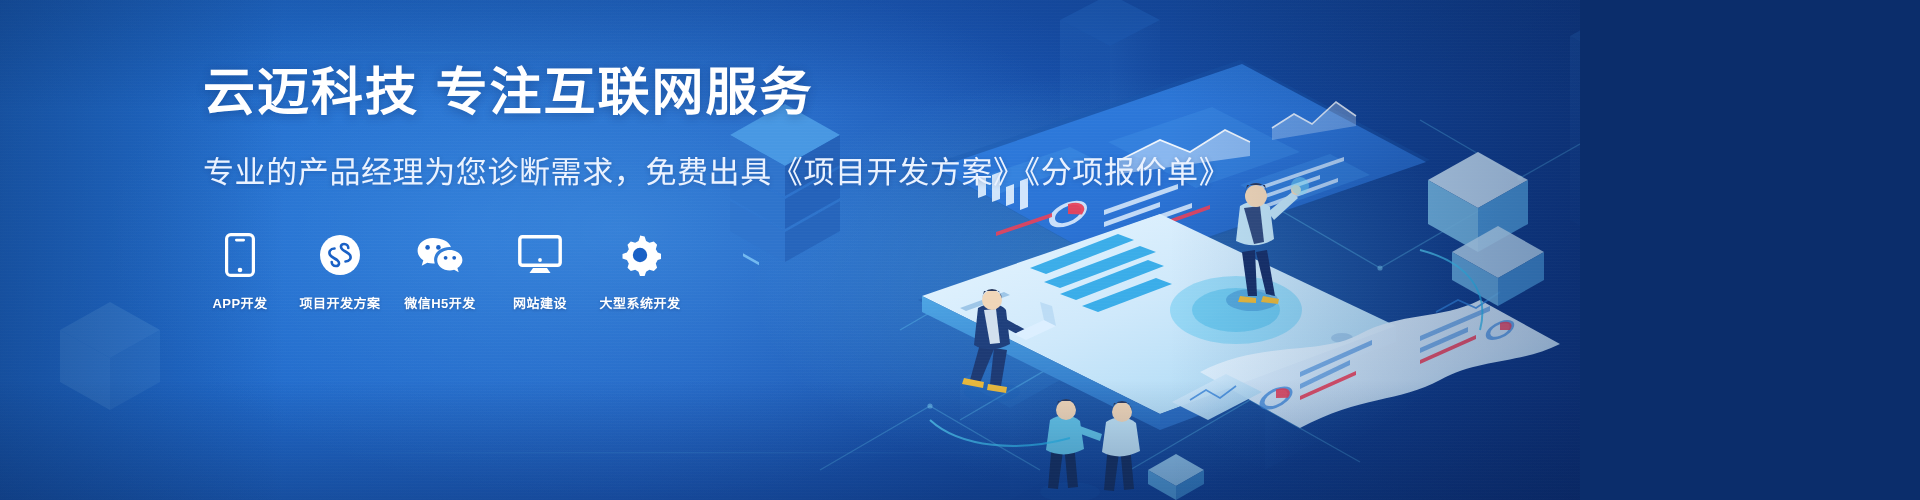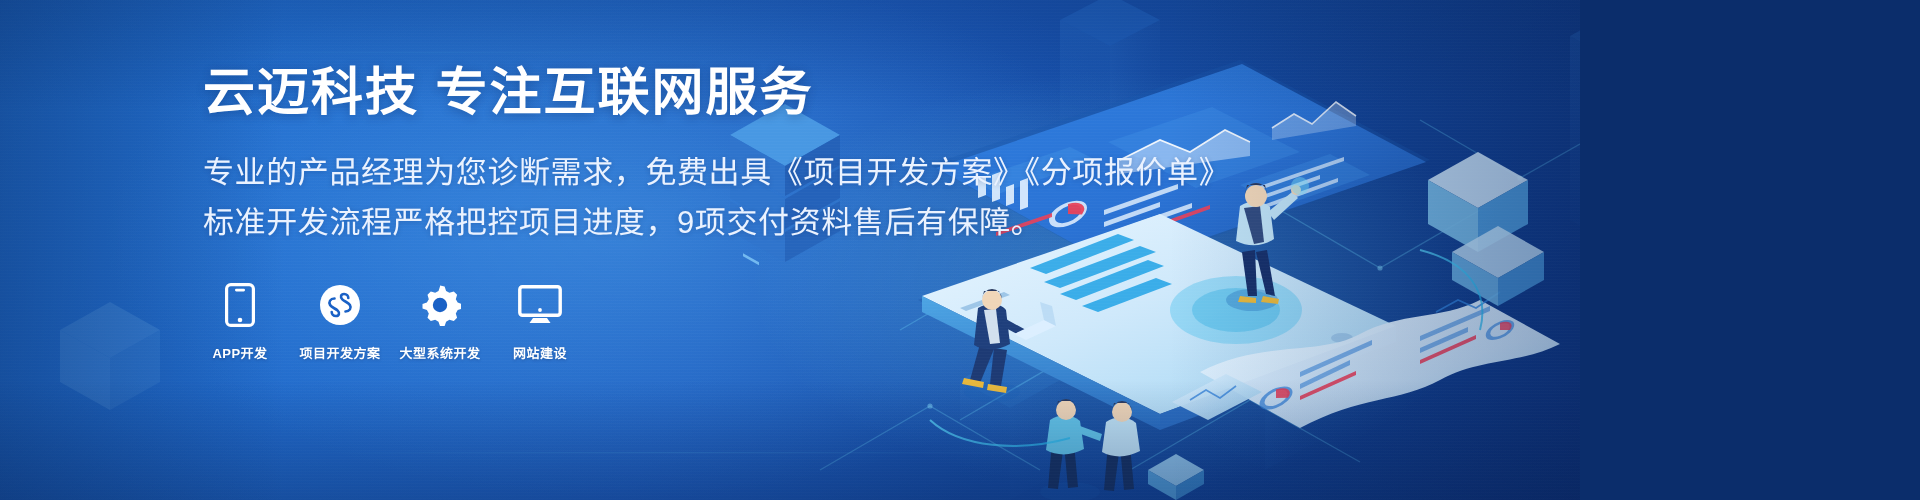--- a/index.html
+++ b/index.html
@@ -450,21 +450,20 @@
 
   <div class="scanlines"></div>
   <div class="vignette"></div>
 
   <div class="content">
 
     <h1 class="headline">云迈科技 专注互联网服务</h1>
 
     <div class="subtitle">
       <span class="subtitle-line">专业的产品经理为您诊断需求，免费出具《项目开发方案》《分项报价单》</span>
-      <span class="subtitle-line">标准开发流程严格把控项目进度，9项交付资料售后有保障。</span>
     </div>
 
     <div class="services">
 
       <div class="service">
         <span class="service-icon">
           <svg width="30" height="44" viewBox="0 0 30 44" xmlns="http://www.w3.org/2000/svg" aria-hidden="true">
             <rect x="1.6" y="1.6" width="26.8" height="40.8" rx="4.2" ry="4.2" fill="none" stroke="#ffffff" stroke-width="3.2"></rect>
             <rect x="10" y="5.8" width="10" height="2.6" rx="1.3" fill="#ffffff"></rect>
             <circle cx="15" cy="37" r="2.3" fill="#ffffff"></circle>
@@ -477,37 +476,50 @@
         <span class="service-icon">
           <svg width="42" height="42" viewBox="0 0 42 42" xmlns="http://www.w3.org/2000/svg" aria-hidden="true">
             <circle cx="21" cy="21" r="20" fill="#ffffff"></circle>
             <path d="M15.5 14.5 c-4.2 0 -6.2 3.4 -4.4 6.5 c1.5 2.6 5.2 3.3 7.6 5.6 c2.2 2.1 1.6 5.4 -1.8 5.4 c-2.6 0 -4.2 -1.8 -4.2 -3.9" fill="none" stroke="#1a61c6" stroke-width="2.6" stroke-linecap="round"></path>
             <path d="M26.5 27.5 c4.2 0 6.2 -3.4 4.4 -6.5 c-1.5 -2.6 -5.2 -3.3 -7.6 -5.6 c-2.2 -2.1 -1.6 -5.4 1.8 -5.4 c2.6 0 4.2 1.8 4.2 3.9" fill="none" stroke="#1a61c6" stroke-width="2.6" stroke-linecap="round"></path>
           </svg>
         </span>
         <span class="service-label">项目开发方案</span>
       </div>
 
-
       <div class="service">
         <span class="service-icon">
-          <svg width="42" height="42" viewBox="0 0 42 42" xmlns="http://www.w3.org/2000/svg" aria-hidden="true">
-            <path d="M21 1.5 l4.6 1.0 l1.5 4.4 l3.3 1.9 l4.4 -1.3 l3.3 3.3 l-1.3 4.4 l1.9 3.3 l4.4 1.5 l0 4.6 l-4.4 1.5 l-1.9 3.3 l1.3 4.4 l-3.3 3.3 l-4.4 -1.3 l-3.3 1.9 l-1.5 4.4 l-4.6 0 l-1.5 -4.4 l-3.3 -1.9 l-4.4 1.3 l-3.3 -3.3 l1.3 -4.4 l-1.9 -3.3 l-4.4 -1.5 l0 -4.6 l4.4 -1.5 l1.9 -3.3 l-1.3 -4.4 l3.3 -3.3 l4.4 1.3 l3.3 -1.9 l1.5 -4.4 Z" fill="#ffffff"></path>
-            <circle cx="21" cy="21" r="7.2" fill="#1a61c6"></circle>
+          <svg width="48" height="42" viewBox="0 0 48 42" xmlns="http://www.w3.org/2000/svg" aria-hidden="true">
+            <path d="M17 4 C8.2 4 1.6 9.8 1.6 16.6 c0 3.9 2.2 7.4 5.7 9.7 l-1.6 5.4 l5.6 -3 c1.8 .5 3.7 .8 5.7 .8 c.6 0 1.2 0 1.8 -.1 c-.5 -1.2 -.7 -2.5 -.7 -3.8 c0 -6.9 6.9 -12.5 15.4 -12.5 c.5 0 1 0 1.5 .1 C33.4 7.7 26 4 17 4 Z" fill="#ffffff"></path>
+            <circle cx="11.6" cy="13.4" r="2.3" fill="#1a61c6"></circle>
+            <circle cx="22.4" cy="13.4" r="2.3" fill="#1a61c6"></circle>
+            <path d="M46.4 26.2 c0 -5.6 -5.6 -10.2 -12.6 -10.2 c-7 0 -12.6 4.6 -12.6 10.2 c0 5.6 5.6 10.2 12.6 10.2 c1.5 0 2.9 -.2 4.3 -.6 l4.6 2.5 l-1.3 -4.4 c2.9 -1.9 5 -4.6 5 -7.7 Z" fill="#ffffff"></path>
+            <circle cx="29.6" cy="23.8" r="1.9" fill="#1a61c6"></circle>
+            <circle cx="38.2" cy="23.8" r="1.9" fill="#1a61c6"></circle>
           </svg>
         </span>
-        <span class="service-label">大型系统开发</span>
+        <span class="service-label">微信H5开发</span>
       </div>
 
       <div class="service">
         <span class="service-icon">
           <svg width="44" height="40" viewBox="0 0 44 40" xmlns="http://www.w3.org/2000/svg" aria-hidden="true">
             <rect x="1.8" y="1.8" width="40.4" height="28.4" rx="2.6" ry="2.6" fill="none" stroke="#ffffff" stroke-width="3.4"></rect>
             <circle cx="22" cy="25" r="1.9" fill="#ffffff"></circle>
             <path d="M15 33 L29 33 L32.5 38 L11.5 38 Z" fill="#ffffff"></path>
           </svg>
         </span>
         <span class="service-label">网站建设</span>
       </div>
 
+      <div class="service">
+        <span class="service-icon">
+          <svg width="42" height="42" viewBox="0 0 42 42" xmlns="http://www.w3.org/2000/svg" aria-hidden="true">
+            <path d="M21 1.5 l4.6 1.0 l1.5 4.4 l3.3 1.9 l4.4 -1.3 l3.3 3.3 l-1.3 4.4 l1.9 3.3 l4.4 1.5 l0 4.6 l-4.4 1.5 l-1.9 3.3 l1.3 4.4 l-3.3 3.3 l-4.4 -1.3 l-3.3 1.9 l-1.5 4.4 l-4.6 0 l-1.5 -4.4 l-3.3 -1.9 l-4.4 1.3 l-3.3 -3.3 l1.3 -4.4 l-1.9 -3.3 l-4.4 -1.5 l0 -4.6 l4.4 -1.5 l1.9 -3.3 l-1.3 -4.4 l3.3 -3.3 l4.4 1.3 l3.3 -1.9 l1.5 -4.4 Z" fill="#ffffff"></path>
+            <circle cx="21" cy="21" r="7.2" fill="#1a61c6"></circle>
+          </svg>
+        </span>
+        <span class="service-label">大型系统开发</span>
+      </div>
+
     </div>
   </div>
 </div>
 
 </body></html>

